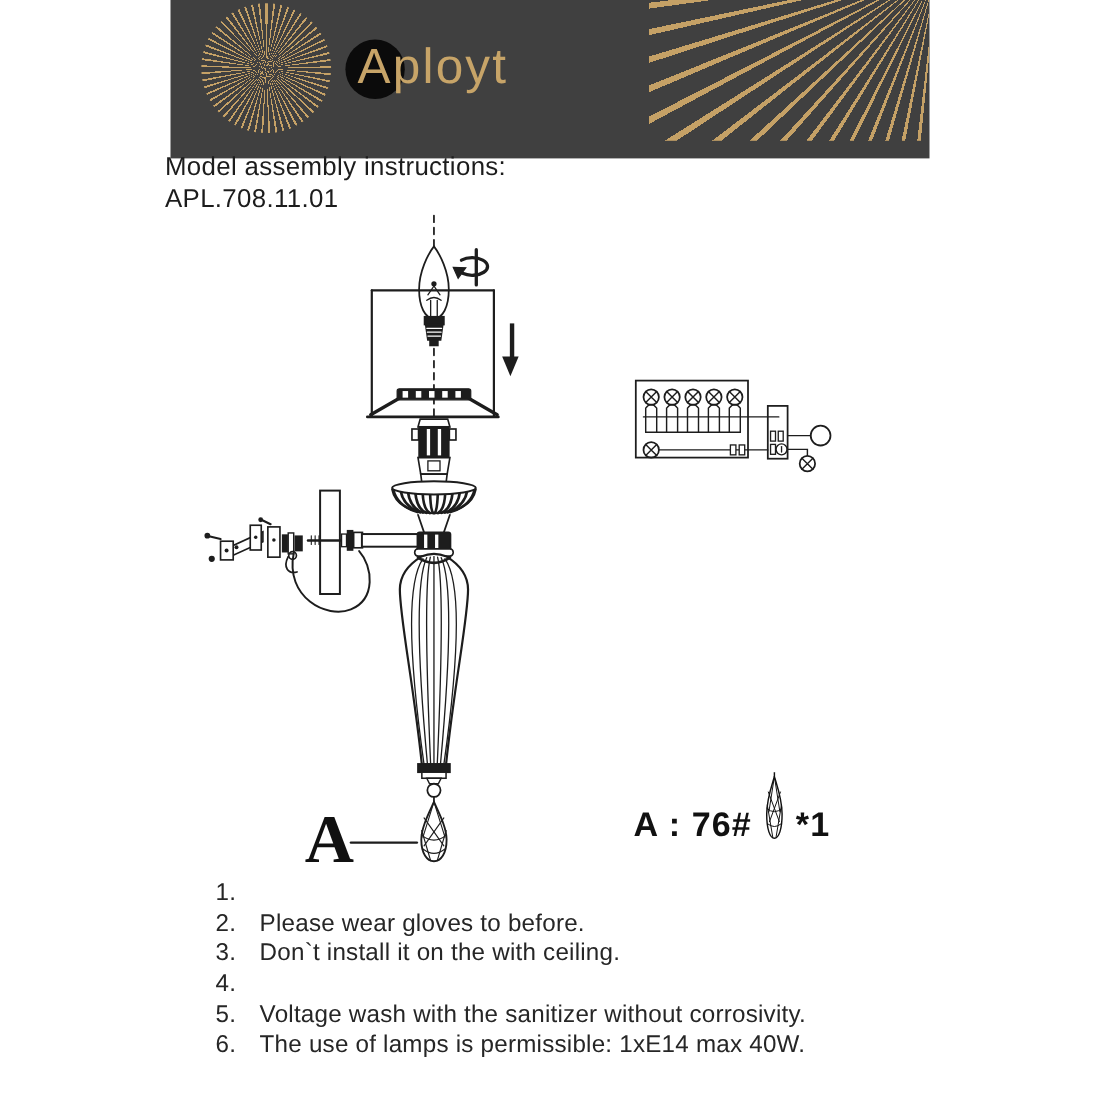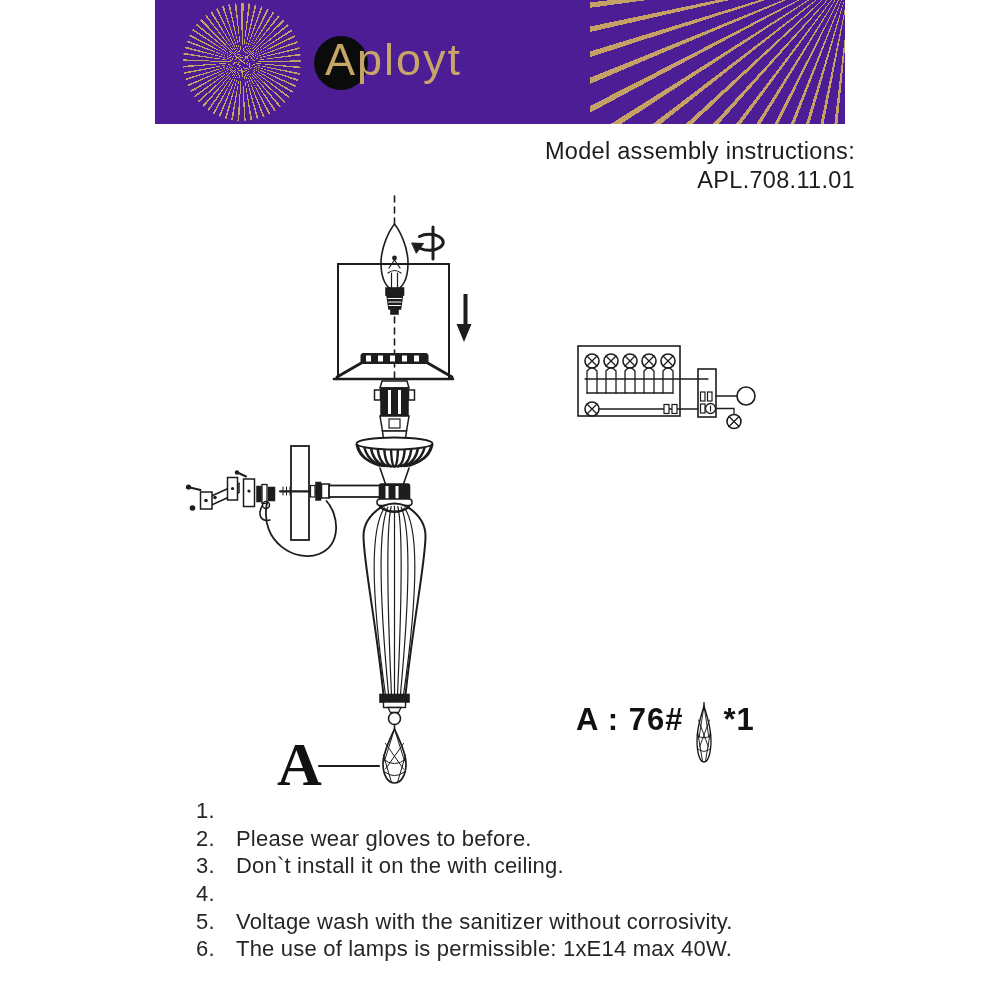--- a/index.html
+++ b/index.html
@@ -1,41 +1,41 @@
 <!DOCTYPE html>
 <html><head>
 <meta charset="utf-8">
 <style>
   html,body{margin:0;padding:0;background:#ffffff;}
   #page{position:relative;width:1000px;height:1000px;background:#ffffff;overflow:hidden;
         font-family:"Liberation Sans",sans-serif;color:#222;}
 
   
-  .banner{position:absolute;left:155px;top:0;width:690px;height:124px;background:#4c1d95;overflow:hidden;}
+  .banner{position:absolute;left:155px;top:0;width:690px;height:144px;background:#404040;overflow:hidden;}
   .burst{position:absolute;left:28px;top:3px;width:118px;height:118px;border-radius:50%;
          background:repeating-conic-gradient(#c5a166 0deg 1.7deg,transparent 1.7deg 6.3deg);}
   .burst-core{position:absolute;left:159px;top:36px;width:54px;height:54px;border-radius:50%;background:#0b0b0b;}
   .brand{position:absolute;left:170px;top:34px;font-size:45px;font-weight:400;letter-spacing:2px;
          color:#c7a468;font-family:"Liberation Sans",sans-serif;}
   .rays{position:absolute;right:0;top:0;width:255px;height:128px;
         background:repeating-conic-gradient(from 150deg at 103% -22%,#c5a166 0deg 1.15deg,transparent 1.15deg 5.1deg);}
 
   
-  .title-block{position:absolute;left:150px;top:137px;width:705px;text-align:right;line-height:29px;}
+  .title-block{position:absolute;left:150px;top:137px;width:705px;text-align:left;line-height:29px;}
   .title-line{font-size:23.5px;color:#1c1c1c;letter-spacing:.3px;}
 
   
   #drawing{position:absolute;left:0;top:0;width:1000px;height:1000px;}
 
   
   .part-letter{position:absolute;left:277px;top:733px;font-family:"Liberation Serif",serif;
                font-weight:700;font-size:62px;color:#111;line-height:1;}
 
   
-  .parts-line{position:absolute;left:576px;top:702px;height:66px;display:flex;align-items:flex-start;gap:8px;}
+  .parts-line{position:absolute;left:576px;top:702px;height:66px;display:flex;align-items:flex-end;gap:8px;}
   .parts-line .txt{font-weight:700;font-size:31px;color:#111;letter-spacing:1px;white-space:nowrap;}
   .parts-line svg{display:block;}
 
   
   .instructions{position:absolute;left:196px;top:798px;width:680px;}
   .instr-row{display:flex;height:27.7px;align-items:baseline;font-size:22px;color:#262626;letter-spacing:.2px;}
   .instr-num{width:40px;flex:0 0 40px;}
   .instr-text{flex:1;white-space:nowrap;}
 </style>
 </head>

